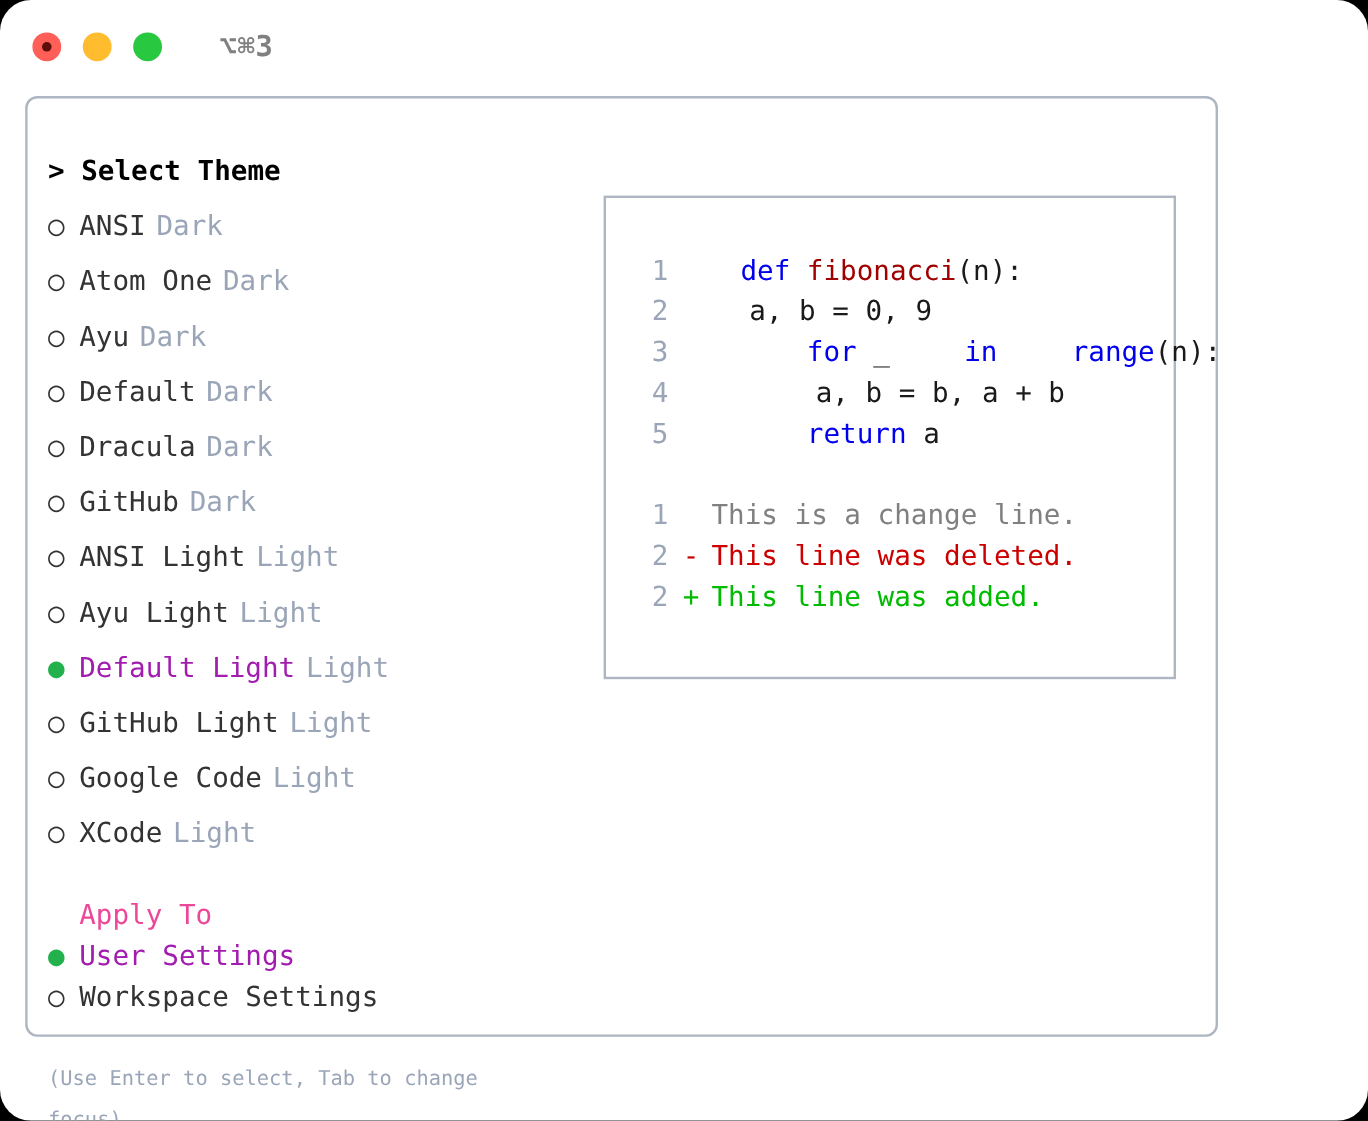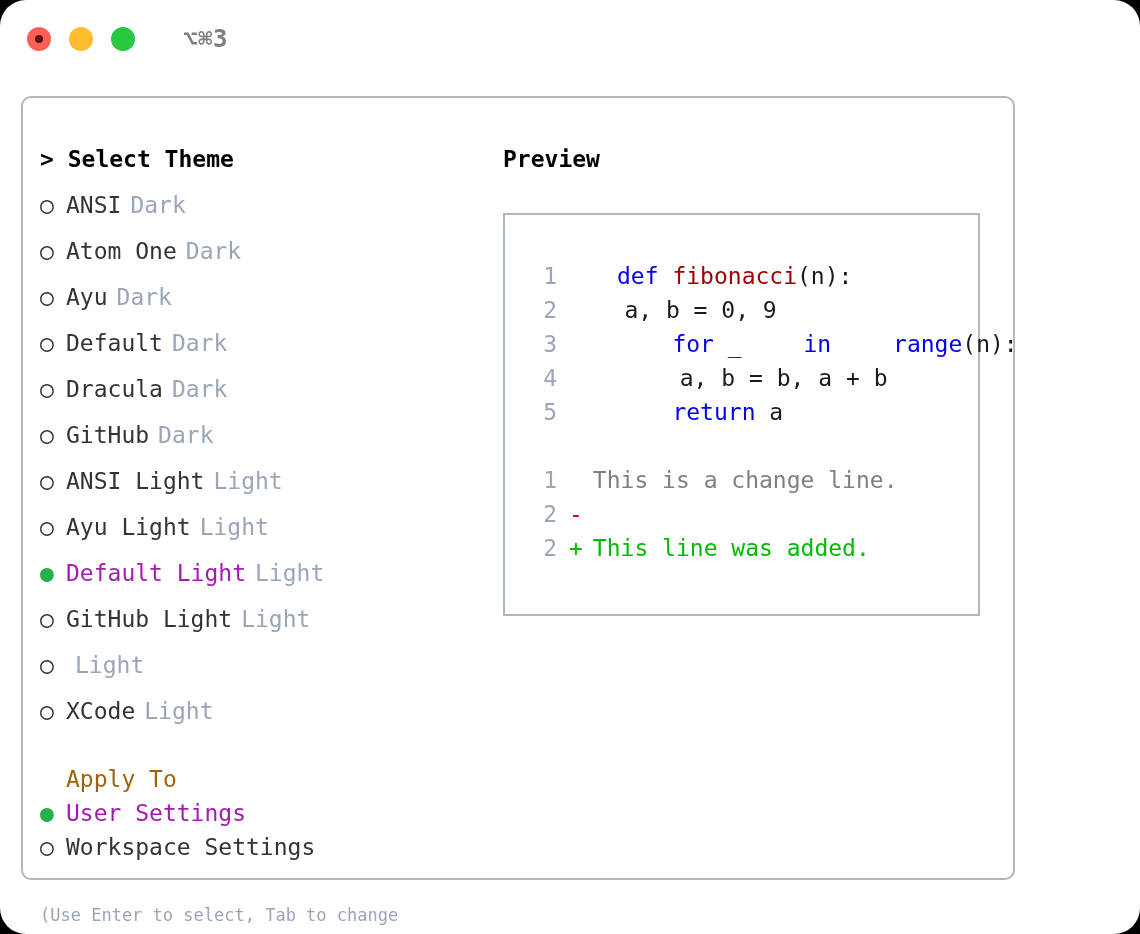--- a/index.html
+++ b/index.html
@@ -53,21 +53,21 @@
     font-size: 24px;
     font-weight: bold;
     color: #808080;
     letter-spacing: 0.5px;
   }
 
   
   .panel {
     position: absolute;
     left: 21px;
-    top: 96px;
+    top: 80px;
     width: 994px;
     height: 784px;
     border: 2px solid #aeb6c2;
     border-radius: 10px;
     background: #ffffff;
     display: flex;
     padding: 44px 0 0 0;
   }
 
   .left-col {
@@ -108,21 +108,21 @@
   .bullet.on { color: #22b14c; }
 
   .theme-name { color: #333333; }
   .theme-row.selected .theme-name { color: #a21caf; }
   .theme-tag { color: #9aa5b8; margin-left: 9px; margin-top: 12px; }
 
   
   .apply-group { margin-top: 34px; }
   .apply-head {
     font-size: 23px;
-    color: #a16207;
+    color: #ec4899;
     line-height: 34px;
     padding-left: 26px;
     white-space: pre;
   }
 
   
   .hint {
     margin-top: 34px;
     font-size: 17px;
     line-height: 34px;
@@ -192,49 +192,48 @@
           <div class="theme-row"><span class="bullet">○</span><span class="theme-name">ANSI</span><span class="theme-tag">Dark</span></div>
           <div class="theme-row"><span class="bullet">○</span><span class="theme-name">Atom One</span><span class="theme-tag">Dark</span></div>
           <div class="theme-row"><span class="bullet">○</span><span class="theme-name">Ayu</span><span class="theme-tag">Dark</span></div>
           <div class="theme-row"><span class="bullet">○</span><span class="theme-name">Default</span><span class="theme-tag">Dark</span></div>
           <div class="theme-row"><span class="bullet">○</span><span class="theme-name">Dracula</span><span class="theme-tag">Dark</span></div>
           <div class="theme-row"><span class="bullet">○</span><span class="theme-name">GitHub</span><span class="theme-tag">Dark</span></div>
           <div class="theme-row"><span class="bullet">○</span><span class="theme-name">ANSI Light</span><span class="theme-tag">Light</span></div>
           <div class="theme-row"><span class="bullet">○</span><span class="theme-name">Ayu Light</span><span class="theme-tag">Light</span></div>
           <div class="theme-row selected"><span class="bullet on">●</span><span class="theme-name">Default Light</span><span class="theme-tag">Light</span></div>
           <div class="theme-row"><span class="bullet">○</span><span class="theme-name">GitHub Light</span><span class="theme-tag">Light</span></div>
-          <div class="theme-row"><span class="bullet">○</span><span class="theme-tag">Light</span></div>
+          <div class="theme-row"><span class="bullet">○</span><span class="theme-name">Google Code</span><span class="theme-tag">Light</span></div>
           <div class="theme-row"><span class="bullet">○</span><span class="theme-name">XCode</span><span class="theme-tag">Light</span></div>
         </div>
 
       <div class="apply-group">
         <div class="apply-head">Apply To</div>
         <div id="apply-list">
             <div class="theme-row selected"><span class="bullet on">●</span><span class="theme-name">User Settings</span></div>
             <div class="theme-row"><span class="bullet">○</span><span class="theme-name">Workspace Settings</span></div>
           </div>
       </div>
 
       <div class="hint">(Use Enter to select, Tab to change focus)</div>
     </div>
 
     <div class="right-col">
-      <div class="section-head">Preview</div>
 
       <div class="preview-box">
         <div id="code-block">
             <div class="code-line"><span class="lineno">1</span><span class="code-text"><span class="tok-kw">def </span><span class="tok-fn">fibonacci</span><span class="tok-plain">(n):</span></span></div>
             <div class="code-line"><span class="lineno">2</span><span class="code-text"><span class="tok-plain">    a, b = 0, 9</span></span></div>
             <div class="code-line"><span class="lineno">3</span><span class="code-text"><span class="tok-plain">    </span><span class="tok-kw">for</span><span class="tok-plain"> _ </span><span class="tok-kw">in</span><span class="tok-plain"> </span><span class="tok-kw">range</span><span class="tok-plain">(n):</span></span></div>
             <div class="code-line"><span class="lineno">4</span><span class="code-text"><span class="tok-plain">        a, b = b, a + b</span></span></div>
             <div class="code-line"><span class="lineno">5</span><span class="code-text"><span class="tok-plain">    </span><span class="tok-kw">return</span><span class="tok-plain"> a</span></span></div>
           </div>
         <div class="spacer-line"></div>
         <div id="diff-block">
             <div class="code-line"><span class="lineno">1</span><span class="diff-ctx" style="margin-right: 10px;"> </span><span class="diff-ctx">This is a change line.</span></div>
-            <div class="code-line"><span class="lineno">2</span><span class="diff-del" style="margin-right: 10px;">-</span></div>
+            <div class="code-line"><span class="lineno">2</span><span class="diff-del" style="margin-right: 10px;">-</span><span class="diff-del">This line was deleted.</span></div>
             <div class="code-line"><span class="lineno">2</span><span class="diff-add" style="margin-right: 10px;">+</span><span class="diff-add">This line was added.</span></div>
           </div>
       </div>
     </div>
 
   </div>
 </div>
 
 </body></html>

